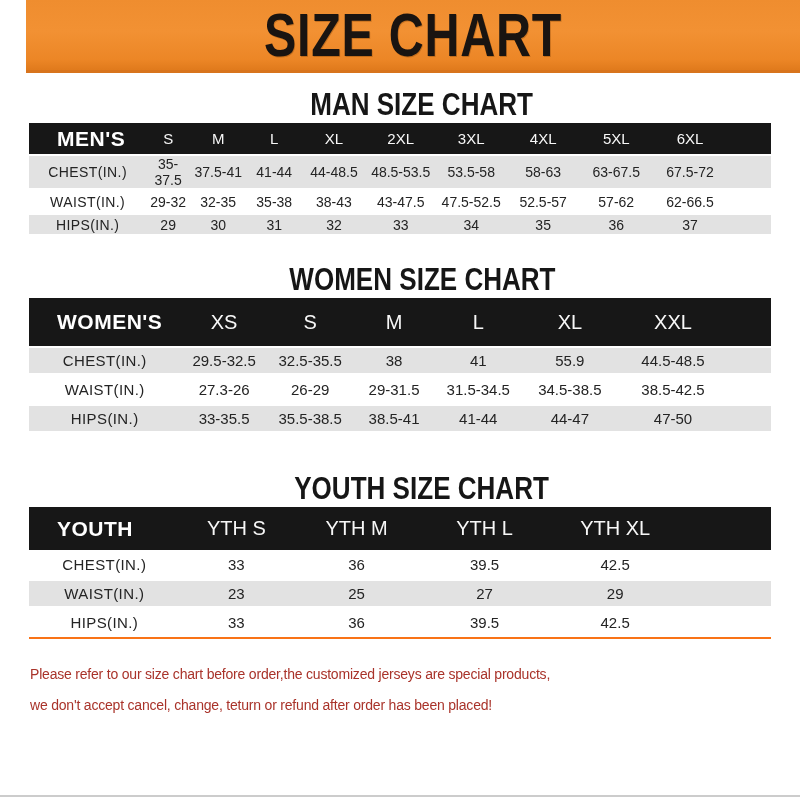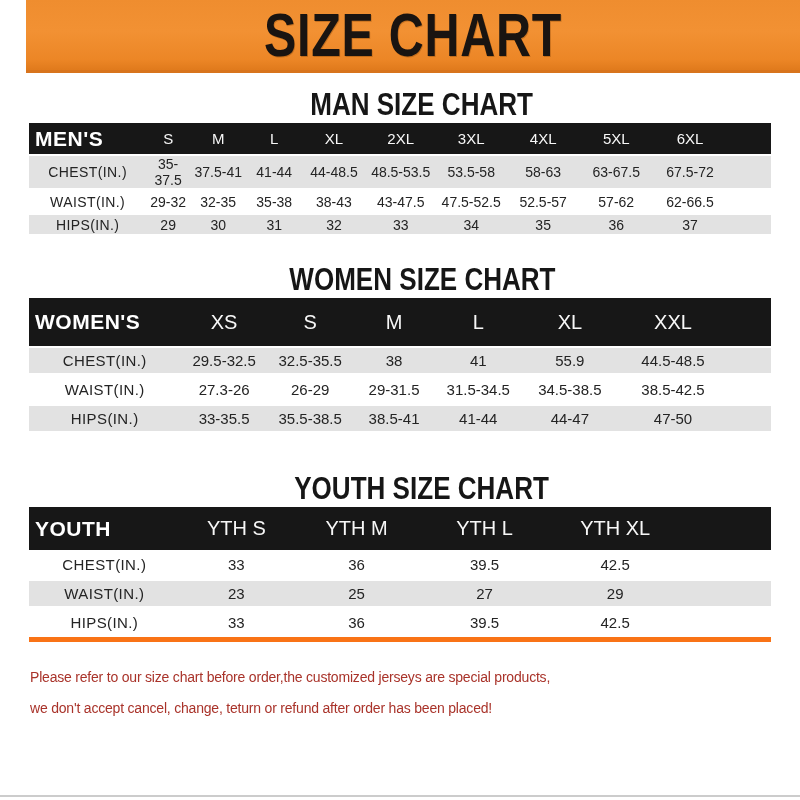--- a/index.html
+++ b/index.html
@@ -27,41 +27,41 @@
   .h-women{margin-top:26px;}
   .h-youth{margin-top:38px;}
   
   table.size-table{
     width:742px;margin:0 auto;border-collapse:separate;border-spacing:0;table-layout:fixed;
   }
   .size-table thead th{
     background:#171717;color:#f7f7f7;padding:0;border:0;vertical-align:middle;
   }
   .size-table th.bar-label{
-    text-align:left;padding-left:6px;font-size:21px;font-weight:bold;letter-spacing:.5px;color:#ffffff;
+    text-align:left;padding-left:28px;font-size:21px;font-weight:bold;letter-spacing:.5px;color:#ffffff;
   }
   .size-table th.size-col{font-weight:normal;text-align:center;}
   .men thead tr{height:31px;}
   .women thead tr{height:48px;}
   .youth thead tr{height:43px;}
   .men th.size-col{font-size:15px;}
   .women th.size-col,.youth th.size-col{font-size:20px;}
   .size-table td{
     text-align:center;vertical-align:middle;padding:0;
     border-top:2px solid #ffffff;border-bottom:2px solid #ffffff;
     color:#242424;
   }
   .men td{height:19px;font-size:14px;}
   .women td,.youth td{height:25px;font-size:15px;}
   .size-table tr.gray td{background:#e2e2e2;}
   .size-table tr.white td{background:#ffffff;}
   .size-table td.rlabel{letter-spacing:.4px;}
   .men-table{margin-top:13px;}
   .women-table{margin-top:15px;}
-  .youth-table{margin-top:17px;border-bottom:5px solid #f97316;}
+  .youth-table{margin-top:17px;border-bottom:2px solid #f97316;}
   
   .disclaimer{margin:20px 0 0 30px;color:#a9332a;font-size:14px;line-height:31px;letter-spacing:-.2px;}
   .bottom-rule{position:absolute;left:0;right:0;bottom:3px;border-top:2px solid #cccccc;}
 </style>
 </head>
 <body>
 
 <header class="banner">
   <span class="banner-title">SIZE CHART</span>
 </header>

